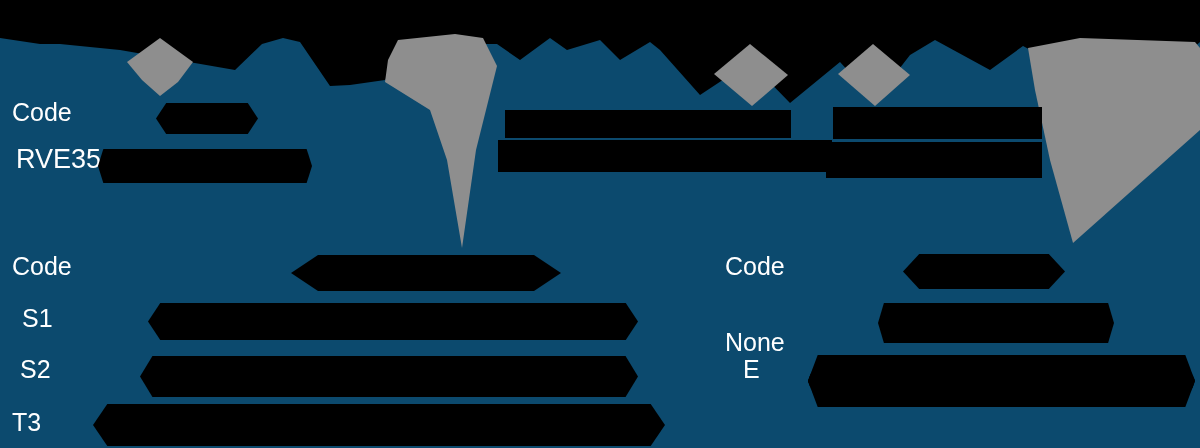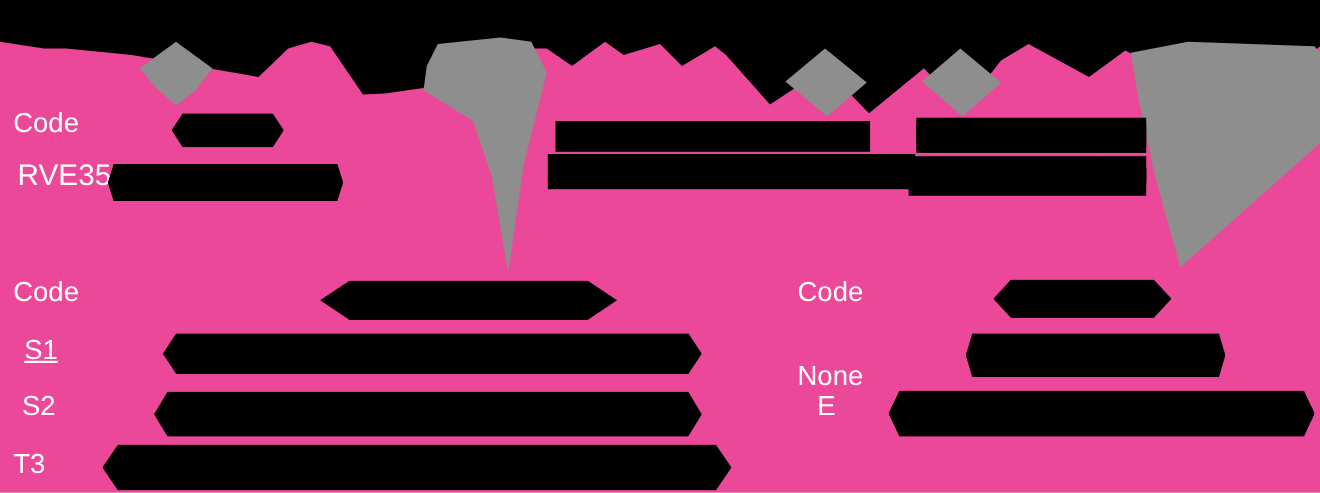--- a/index.html
+++ b/index.html
@@ -1,18 +1,18 @@
 <!DOCTYPE html>
 <html><head>
 <meta charset="utf-8">
 <style>
   html,body{margin:0;padding:0;}
   #stage{
     position:relative;width:1200px;height:448px;overflow:hidden;
-    background:#ec4899;
+    background:#0c4a6e;
     font-family:"Liberation Sans",sans-serif;
   }
   #top-silhouette{position:absolute;left:0;top:0;}
   .label{
     position:absolute;color:#ffffff;
     font-size:25px;line-height:1;white-space:nowrap;
   }
   .blob{
     position:absolute;background:#000000;color:#000000;
     font-weight:bold;font-size:21px;white-space:nowrap;
@@ -51,31 +51,31 @@
 
   <div class="blob" style="left:505px;top:110px;width:286px;height:28px;">R75: 0.75kW  4R0: 4.0kW</div>
   <div class="blob" style="left:498px;top:140px;width:334px;height:32px;">Rated power of adapted motor</div>
 
   <div class="blob" style="left:833px;top:107px;width:209px;height:32px;">B: Built-in braking unit</div>
   <div class="blob" style="left:826px;top:142px;width:216px;height:36px;">Blank: No braking unit</div>
 
   <div class="label" style="left:12px;top:254px;">Code</div>
   <div class="blob banner" style="left:291px;top:255px;width:270px;height:36px;">Voltage Class</div>
 
-  <div class="label" style="left:22px;top:306px;text-decoration:underline;">S1</div>
+  <div class="label" style="left:22px;top:306px;">S1</div>
   <div class="blob rowblob" style="left:148px;top:303px;width:490px;height:37px;">1PH 0 to 120VAC input or 1PH 110VAC input</div>
 
   <div class="label" style="left:20px;top:357px;">S2</div>
   <div class="blob rowblob" style="left:140px;top:356px;width:498px;height:41px;">1PH 0 to 240VAC input or 1PH 220VAC input</div>
 
   <div class="label" style="left:12px;top:410px;">T3</div>
   <div class="blob rowblob" style="left:93px;top:404px;width:572px;height:42px;">3PH 0 to 380VAC input or 3PH 380VAC to 480VAC input</div>
 
   <div class="label" style="left:725px;top:254px;">Code</div>
   <div class="blob banner" style="left:903px;top:254px;width:162px;height:35px;">Motor Type</div>
 
   <div class="label" style="left:725px;top:307px;margin-top:23px;">None</div>
   <div class="blob rowblob" style="left:878px;top:303px;width:236px;height:40px;">Asynchronous motor</div>
 
   <div class="label" style="left:743px;top:357px;">E</div>
-  <div class="blob rowblob" style="left:808px;top:355px;width:387px;height:42px;">Permanent magnet synchronous motor</div>
+  <div class="blob rowblob" style="left:808px;top:355px;width:387px;height:52px;">Permanent magnet synchronous motor</div>
 
 </div>
 
 </body></html>

